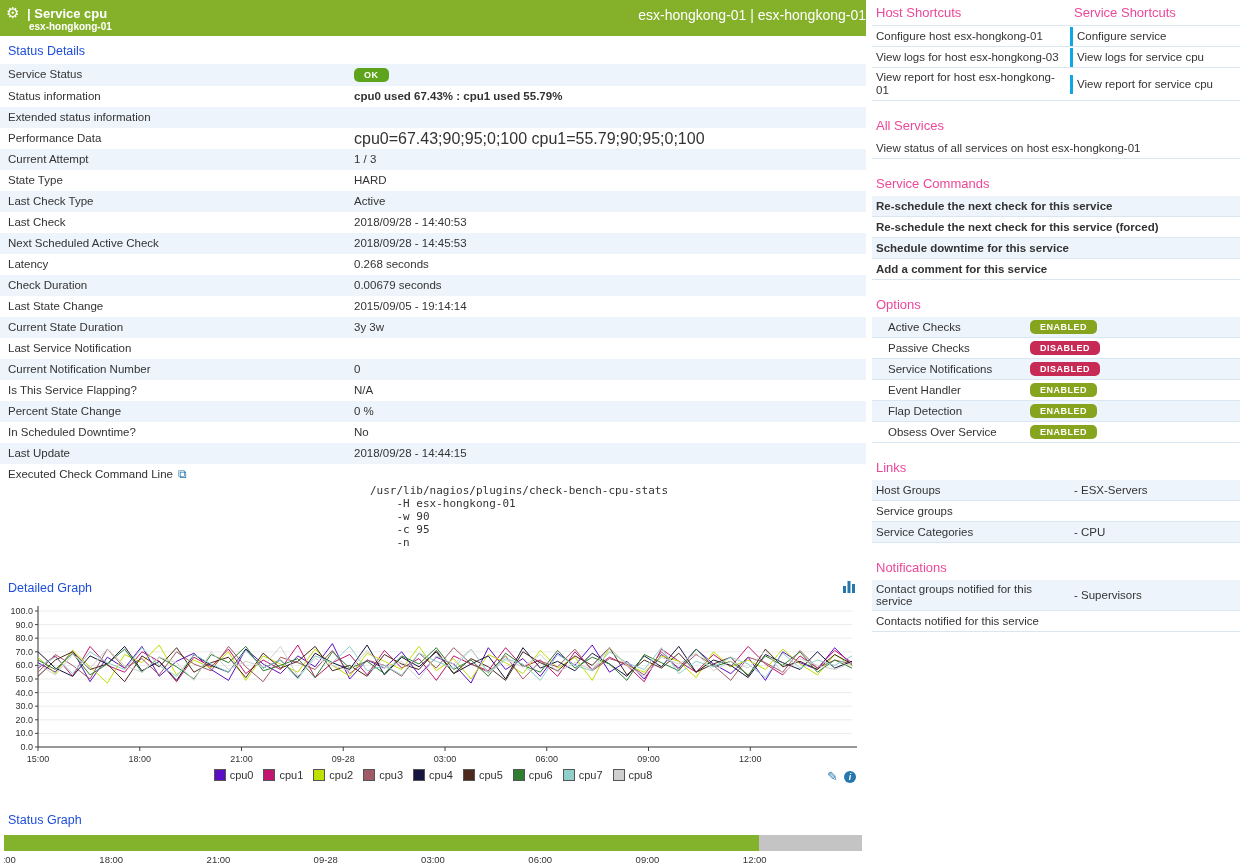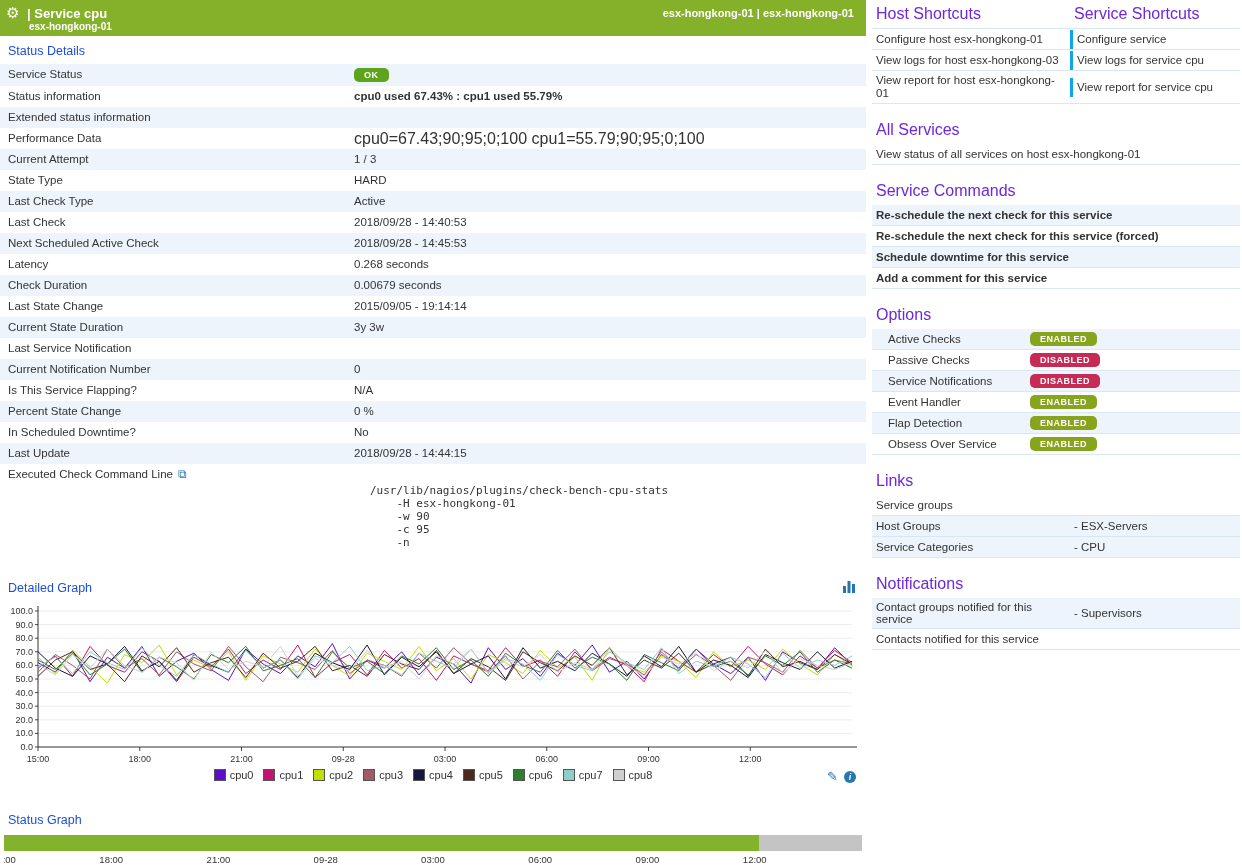--- a/index.html
+++ b/index.html
@@ -6,21 +6,21 @@
   body{width:1242px;height:867px;overflow:hidden;font-family:"Liberation Sans",sans-serif;font-size:12px;color:#333;}
   .page{display:flex;width:1242px;}
   .left{width:866px;flex:none;}
   .right{flex:1;padding:0 2px 0 6px;}
 
   
   .header{position:relative;height:36px;background:#85B02A;color:#fff;}
   .gear{position:absolute;left:6px;top:4px;font-size:15px;cursor:pointer;}
   .title{position:absolute;left:27px;top:6px;font-size:13px;font-weight:bold;}
   .subtitle{position:absolute;left:29px;top:21px;font-size:10px;font-weight:bold;cursor:pointer;}
-  .header-links{position:absolute;right:12px;top:7px;font-size:11px;font-weight:bold;}
+  .header-links{position:absolute;right:0;top:7px;font-size:14px;font-weight:normal;}
   .header-links a{color:#fff;text-decoration:none;cursor:pointer;}
 
   .section-heading{color:#1d4ed8;font-size:12.5px;padding:8px 8px 6px 8px;cursor:pointer;}
 
   
   .sd-row{display:flex;font-size:11.5px;}
   .sd-row.alt{background:#EDF4FB;}
   .sd-label{width:330px;flex:none;padding:4px 8px;line-height:13px;}
   .sd-value{flex:1;padding:4px 8px;line-height:13px;}
   .sd-value.mono{font-family:Liberation Sans, sans-serif;font-size:16px;}
@@ -44,21 +44,21 @@
 
   .status-graph-section{margin-top:16px;}
   .sg-bar{height:16px;margin:2px 4px 0 4px;display:flex;overflow:hidden;}
   .sg-seg{height:100%;}
   .sg-labels{position:relative;height:15px;margin:3px 4px 0 4px;font-size:9.5px;color:#333;overflow:hidden;}
   .sg-labels span{position:absolute;top:0;transform:translateX(-50%);white-space:nowrap;}
   .hscroll{height:8px;background:#D4D4D4;margin-top:4px;border-radius:4px;}
 
   
   .rp-sec{margin-bottom:12px;}
-  .rp-heading{color:#6d28d9;font-size:16px;padding:5px 4px;display:block;cursor:pointer;}
+  .rp-heading{color:#ec4899;font-size:13px;padding:5px 4px;display:block;cursor:pointer;}
   .rp-shortcut-head{display:flex;border-bottom:1px solid #D8E7F2;}
   .rp-shortcut-head .col1{width:190px;flex:none;}
   .rp-row{display:flex;border-bottom:1px solid #D8E7F2;font-size:11.5px;align-items:center;min-height:20px;}
   .rp-row.alt{background:#EDF4FB;}
   .rp-cell{padding:3px 4px;line-height:13px;}
   .rp-cell.host{width:190px;flex:none;}
   .rp-cell.svc{flex:1;border-left:3px solid #0ea5e9;}
   .rp-cell.link{cursor:pointer;}
   .rp-cell.bold{font-weight:bold;}
   .opt-label{width:126px;flex:none;padding:3px 16px;}
@@ -385,29 +385,29 @@
           <div class="rp-row">
             <div class="opt-label">Obsess Over Service</div>
             <span class="badge" style="background: rgb(134, 164, 30);">ENABLED</span>
           </div>
         </div>
     </div>
 
     <div class="rp-sec">
       <span class="rp-heading">Links</span>
       <div>
+          <div class="rp-row alt">
+            <div class="lnk-label">Host Groups</div>
+            <div class="lnk-value">- ESX-Servers</div>
+          </div>
           <div class="rp-row">
             <div class="lnk-label">Service groups</div>
             <div class="lnk-value"></div>
           </div>
           <div class="rp-row alt">
-            <div class="lnk-label">Host Groups</div>
-            <div class="lnk-value">- ESX-Servers</div>
-          </div>
-          <div class="rp-row alt">
             <div class="lnk-label">Service Categories</div>
             <div class="lnk-value">- CPU</div>
           </div>
         </div>
     </div>
 
     <div class="rp-sec">
       <span class="rp-heading">Notifications</span>
       <div>
           <div class="rp-row alt">

